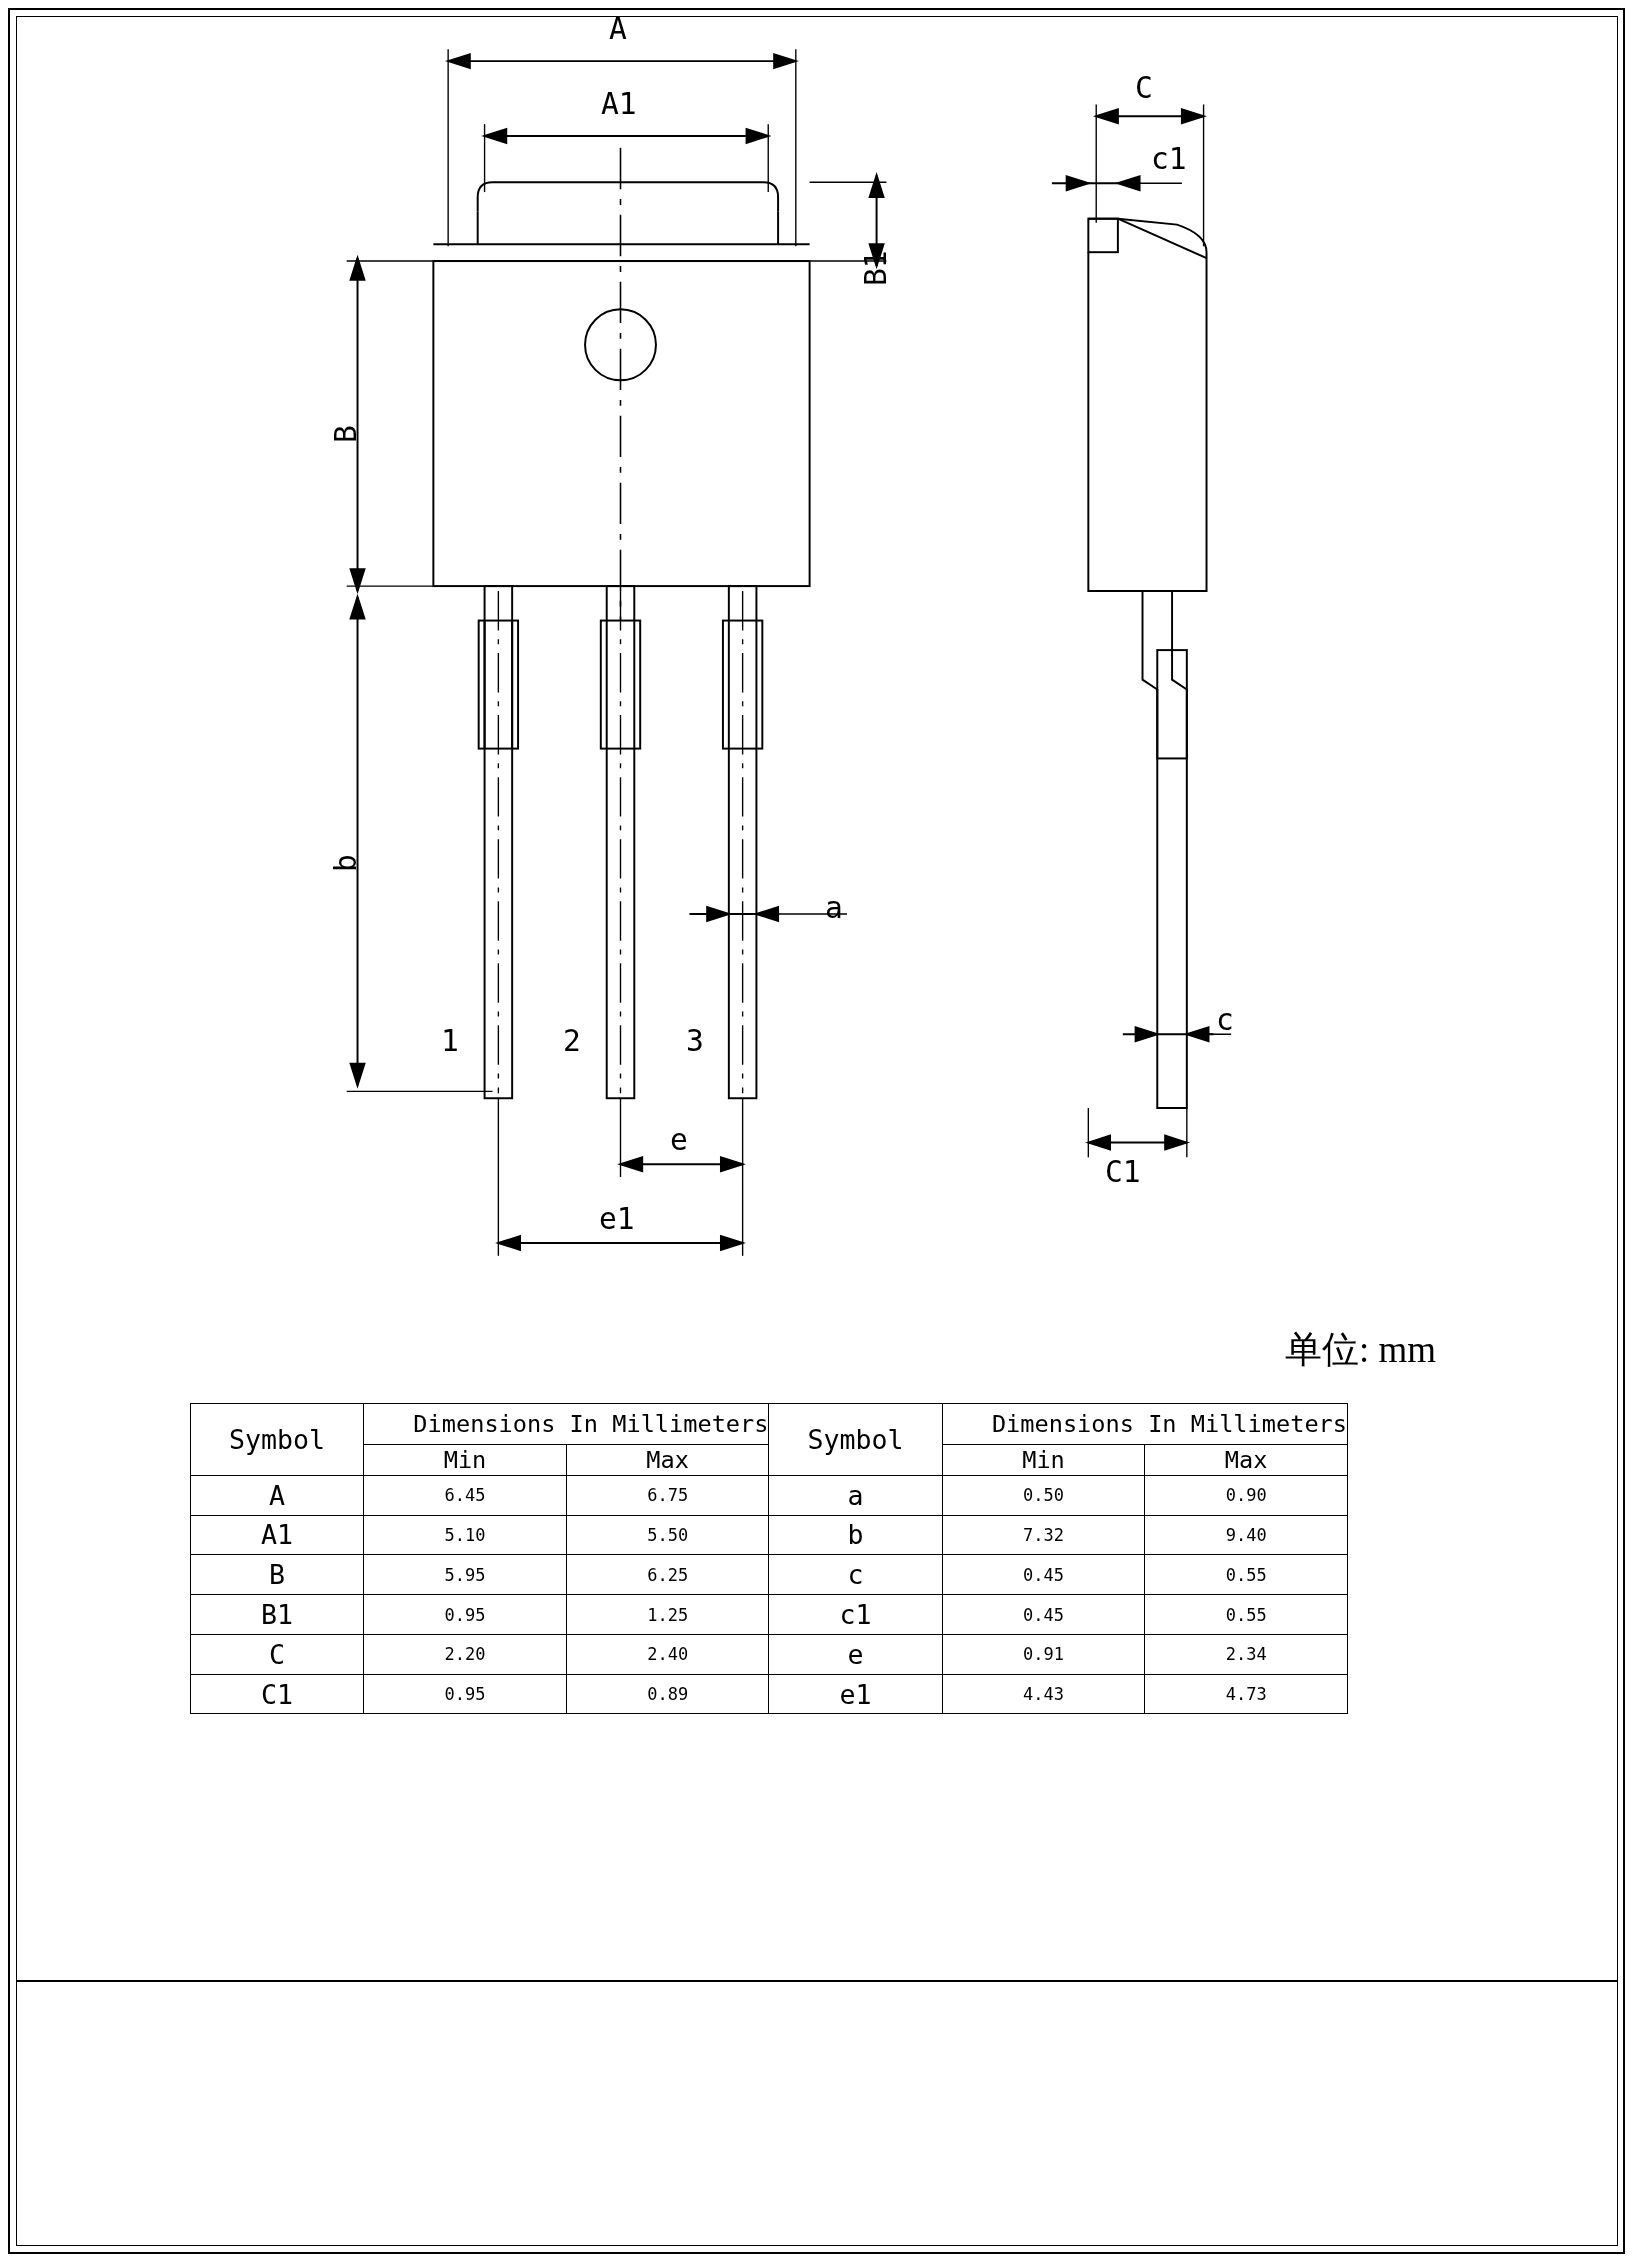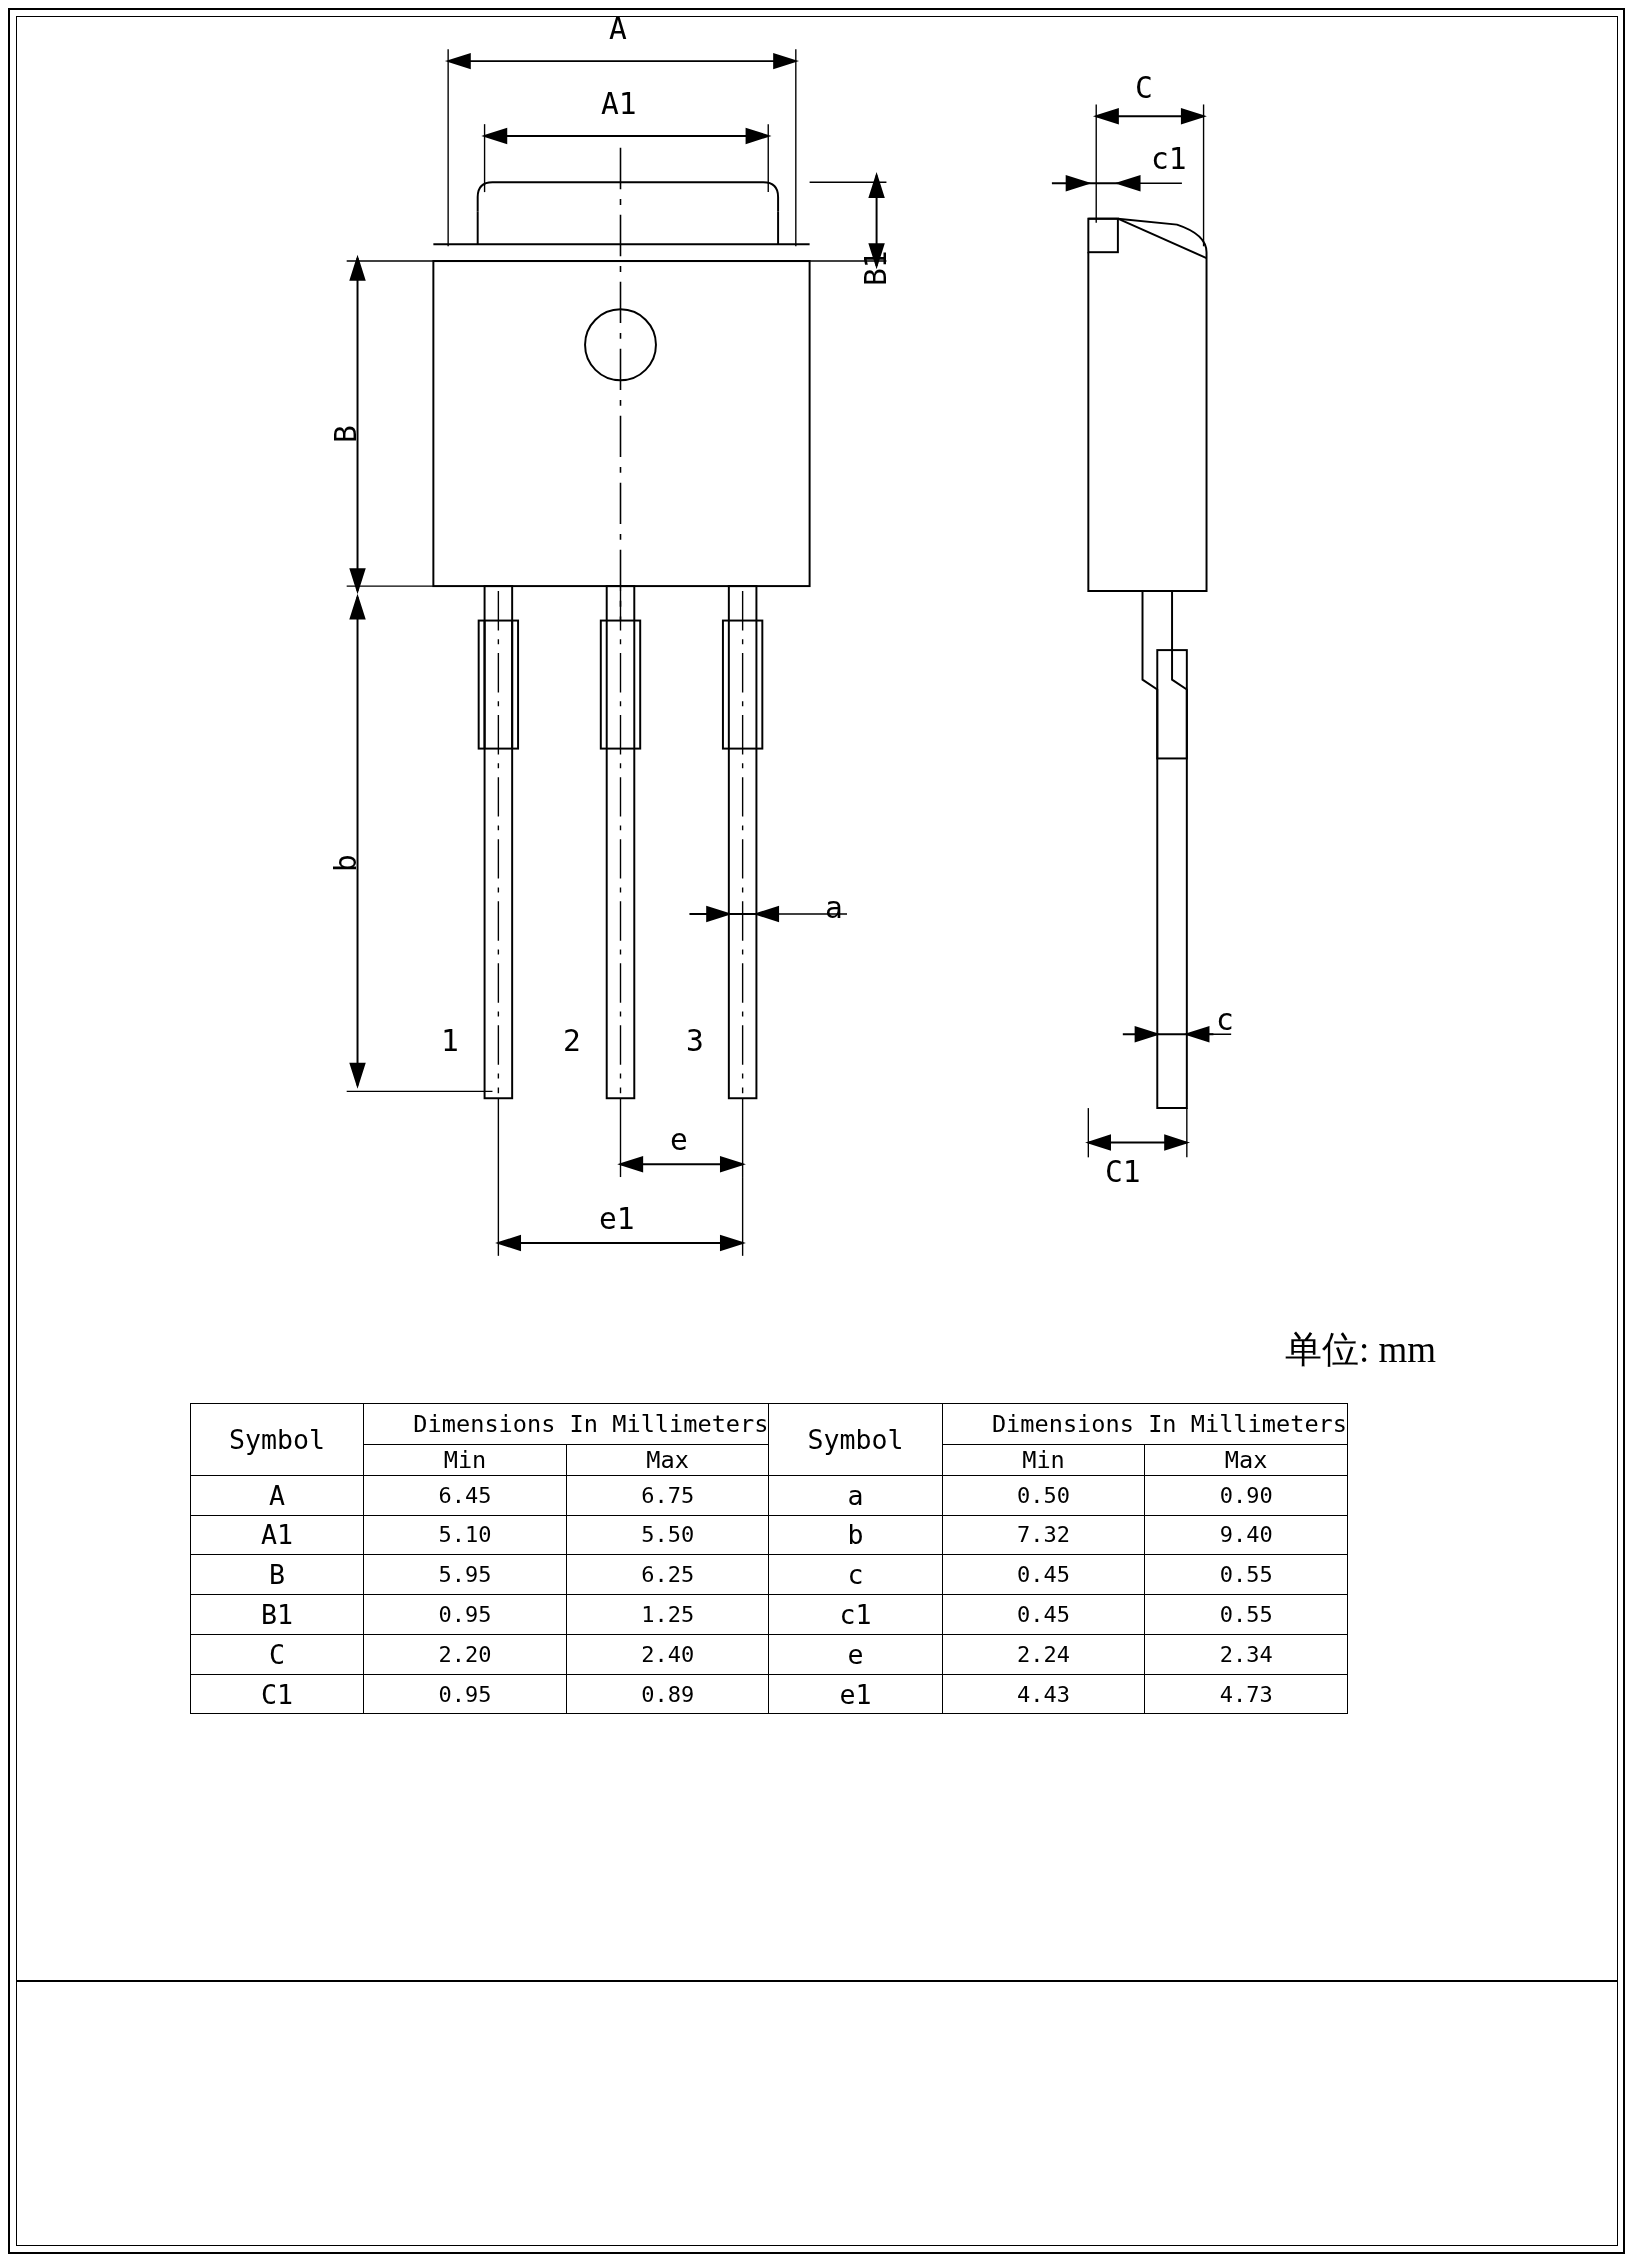--- a/index.html
+++ b/index.html
@@ -10,21 +10,21 @@
   .divider{position:absolute;left:16.7px;top:1980px;width:1600px;height:0;border-top:2px solid #000;}
   .title-area{position:absolute;left:16.7px;top:1982px;width:1600px;height:262px;display:flex;align-items:center;justify-content:center;}
   .title-text{font-size:77px;letter-spacing:9.9px;font-family:"DejaVu Sans Mono",monospace;}
   svg{position:absolute;left:0;top:0;}
   .unit{position:absolute;right:197px;top:1325px;font-size:37px;font-family:Liberation Serif, serif;}
   .dimtable{position:absolute;left:190px;top:1403px;width:1158px;border-collapse:collapse;}
   .dimtable td,.dimtable th{border:1.6px solid #000;text-align:center;font-family:"DejaVu Sans Mono",monospace;font-weight:normal;}
   .dimtable .sym{font-size:26.6px;padding:3.9px 0;width:140px;}
   .dimtable .hdr{font-size:23.6px;padding:5.9px 0;text-align:right;}
   .dimtable .sub{font-size:23.6px;padding:1px 0;}
-  .dimtable .val{font-size:22px;padding:4.9px 0;width:164px;text-align:center;}
+  .dimtable .val{font-size:17px;padding:4.9px 0;width:164px;text-align:center;}
   .lbl{font-family:"DejaVu Sans Mono",monospace;font-size:29.6px;}
 </style>
 </head>
 <body>
 
 <div class="page">
 
   <div class="outer-frame"></div>
   <div class="inner-frame"></div>
   <div class="divider"></div>
@@ -201,21 +201,21 @@
       <td class="val">1.25</td>
       <td class="sym">c1</td>
       <td class="val">0.45</td>
       <td class="val">0.55</td>
     </tr>
     <tr>
       <td class="sym">C</td>
       <td class="val">2.20</td>
       <td class="val">2.40</td>
       <td class="sym">e</td>
-      <td class="val">2.24</td>
+      <td class="val">0.91</td>
       <td class="val">2.34</td>
     </tr>
     <tr>
       <td class="sym">C1</td>
       <td class="val">0.95</td>
       <td class="val">0.89</td>
       <td class="sym">e1</td>
       <td class="val">4.43</td>
       <td class="val">4.73</td>
     </tr>

